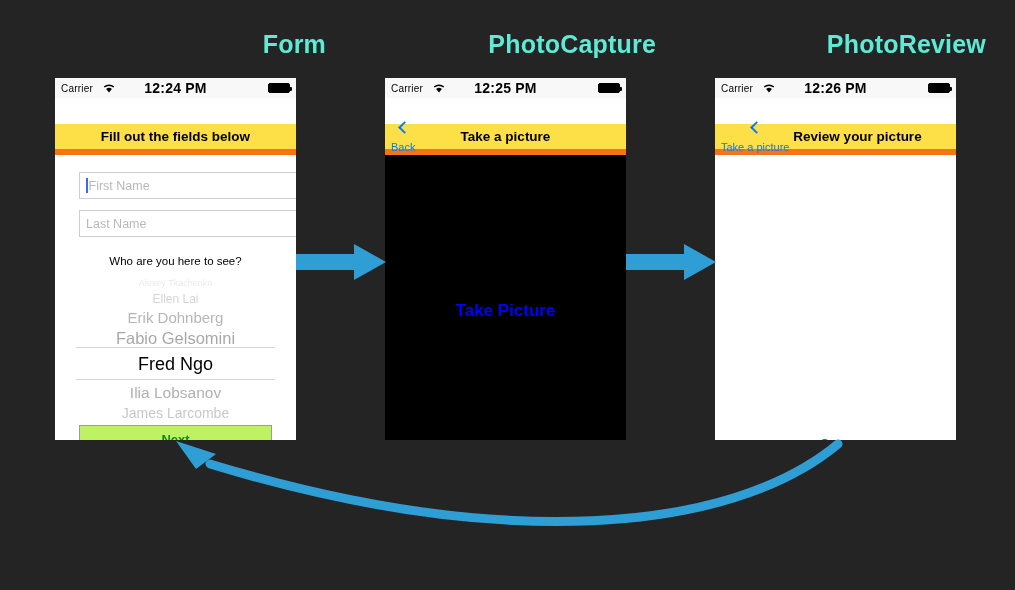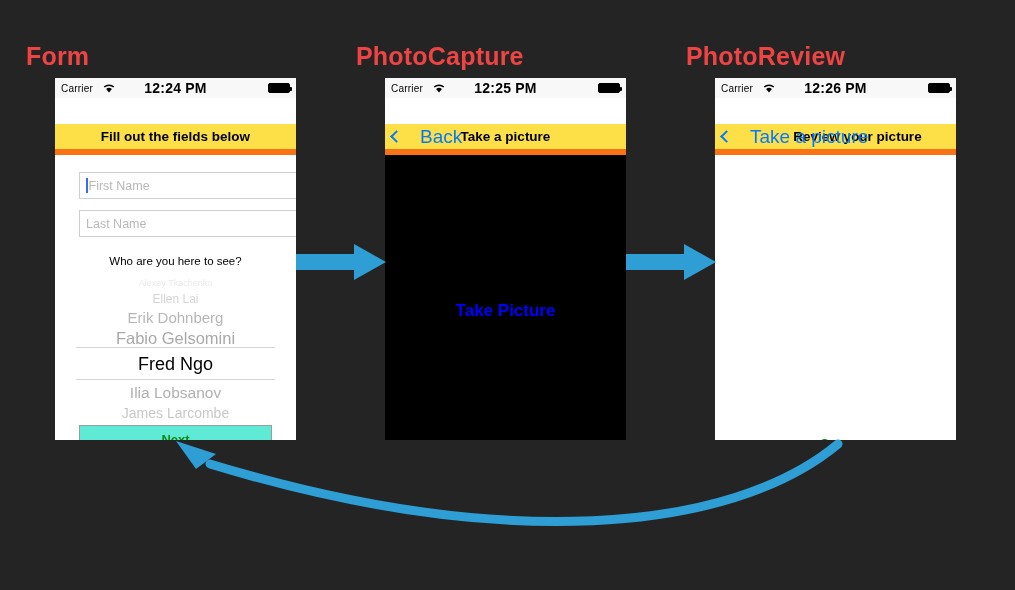--- a/index.html
+++ b/index.html
@@ -15,28 +15,27 @@
     position: relative;
   }
   .stage {
     position: absolute;
     inset: 0;
   }
 
   
   .screen-title {
     position: absolute;
-    text-align: left;
+    text-align: right;
     font-size: 25px;
     font-weight: bold;
-    color: #ef4444;
+    color: #5eead4;
     letter-spacing: 0.2px;
     top: 30px;
     width: 300px;
-    margin-top: 12px;
   }
 
   
   .phone {
     position: absolute;
     width: 241px;
     height: 362px;
     background: #ffffff;
     overflow: hidden;
   }
@@ -117,26 +116,27 @@
     color: #000;
   }
   .nav-title.shifted {
     text-align: center;
     left: 44px;
     right: 0;
   }
   .nav-back {
     display: flex;
     align-items: center;
-    gap: 21px;
+    gap: 7px;
     color: #067afc;
-    font-size: 19px;
+    font-size: 11px;
     padding-left: 6px;
     position: relative;
     z-index: 2;
+    flex-direction: column;
   }
   .chev {
     display: inline-block;
     width: 8px;
     height: 13px;
     position: relative;
   }
   .chev::before {
     content: "";
     position: absolute;
@@ -217,21 +217,21 @@
     background: #d4d4d4;
     margin: 0 2px;
   }
   .nextbtn {
     position: absolute;
     left: 24px;
     top: 270px;
     width: 193px;
     height: 29px;
     border: 1px solid #9c9c9c;
-    background: #5eead4;
+    background: #bef264;
     box-sizing: border-box;
     display: flex;
     align-items: center;
     justify-content: center;
     font-size: 13px;
     font-weight: bold;
     color: #128a16;
   }
 
   

